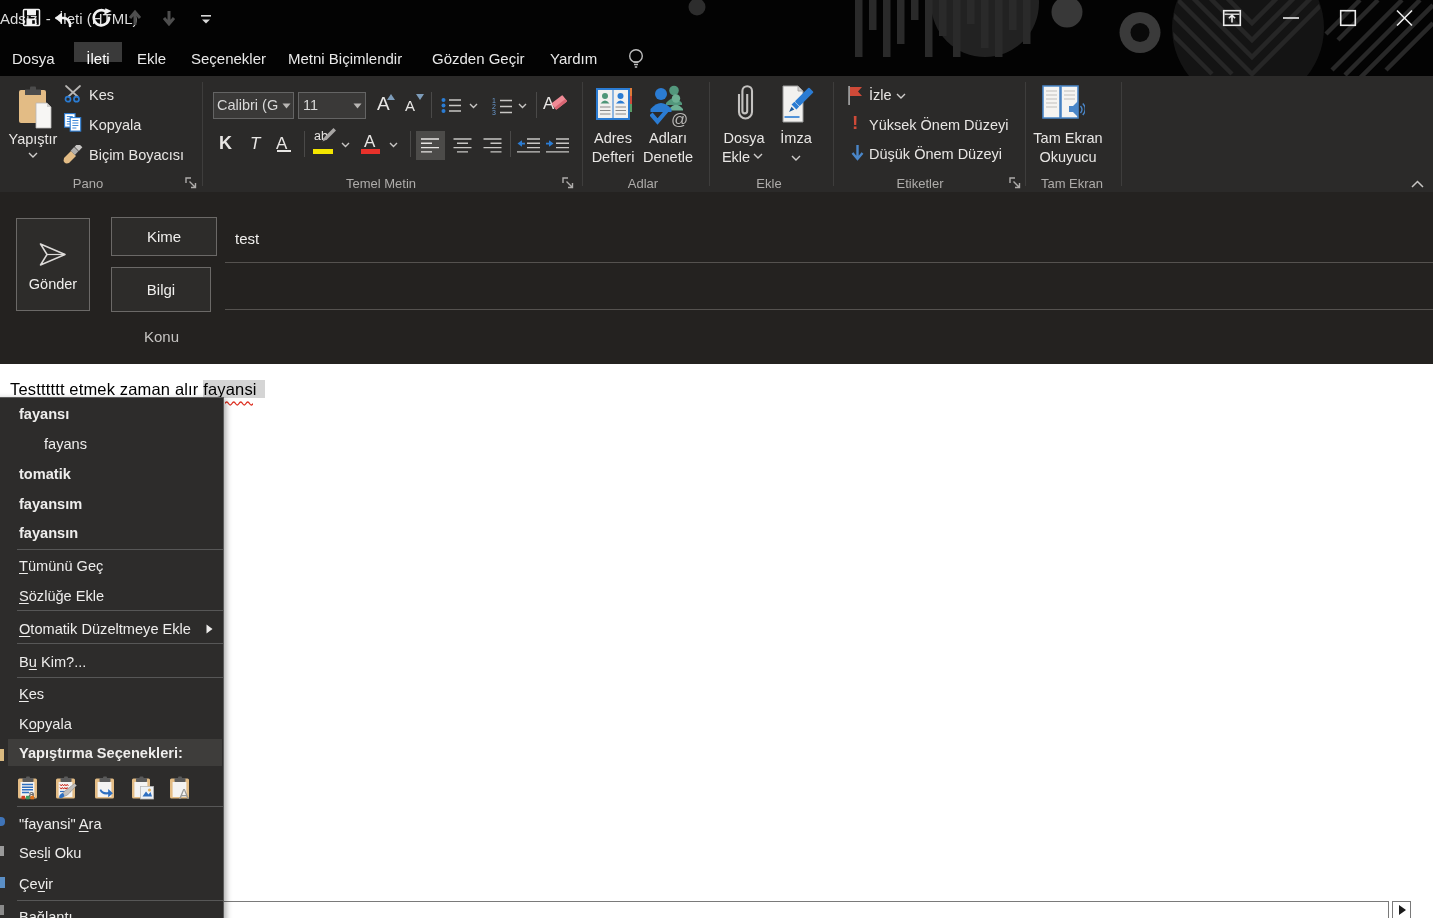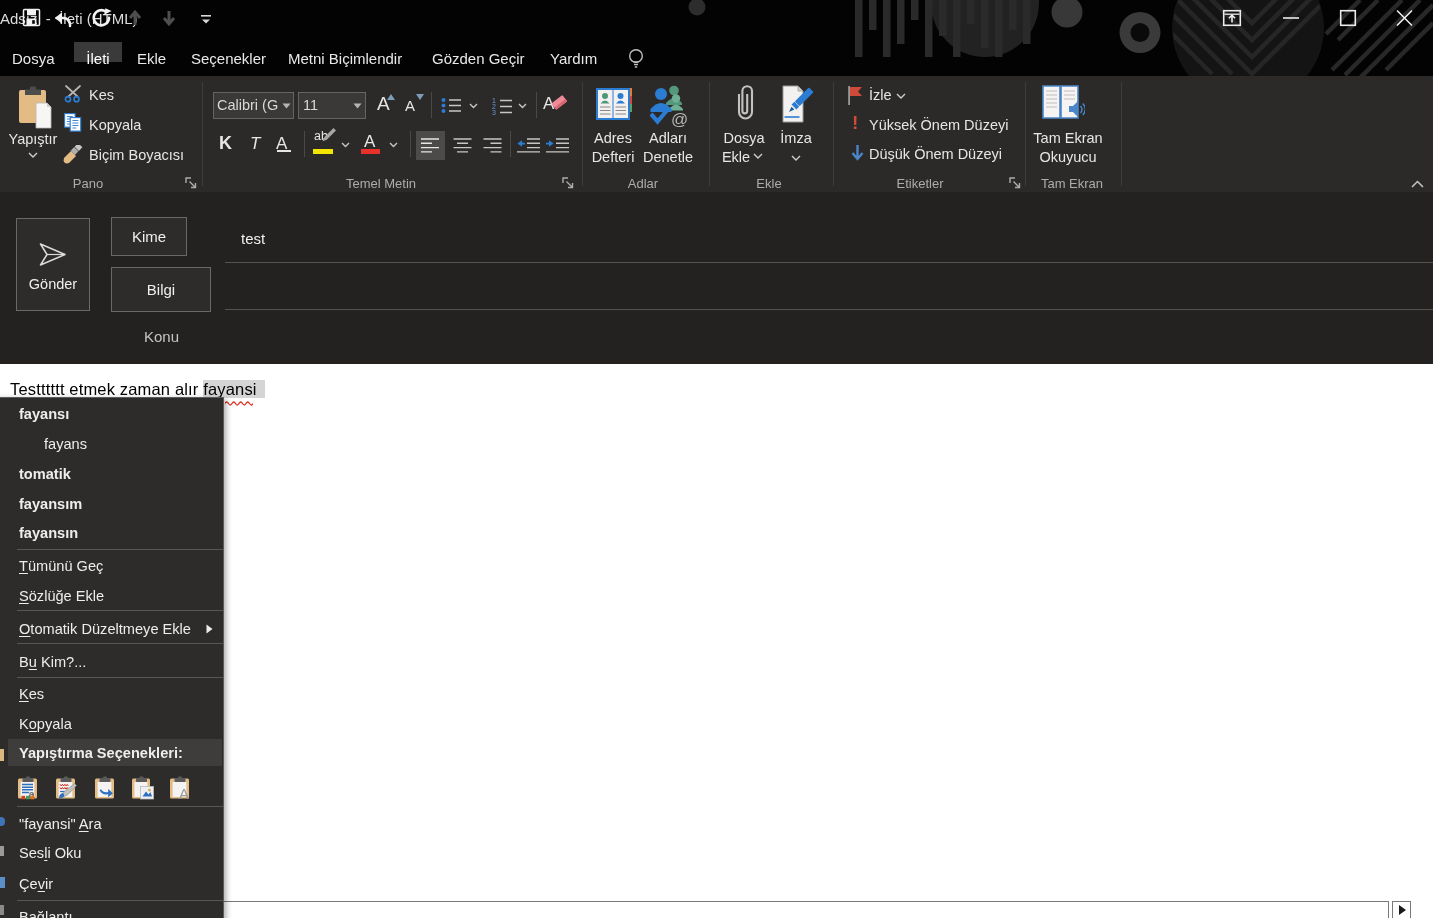--- a/index.html
+++ b/index.html
@@ -369,24 +369,24 @@
   </div>
 
   <div id="compose"></div>
   <div class="cbtn" style="left:16px; top:218px; width:74px; height:93px; flex-direction:column;">
     <svg width="28" height="25" viewBox="0 0 28 25" style="margin-top:5px;">
       <path d="M1.5 2 L26 12.5 L1.5 23 L8 12.5 Z" fill="none" stroke="#dcdad8" stroke-width="1.5" stroke-linejoin="round"></path>
       <path d="M8 12.5 L26 12.5" stroke="#dcdad8" stroke-width="1.2"></path>
     </svg>
     <div style="margin-top:9px; font-size:14.5px;">Gönder</div>
   </div>
-  <div class="cbtn" style="left:111px; top:217px; width:76px; height:39px;">Kime</div>
+  <div class="cbtn" style="left:111px; top:217px; width:106px; height:39px;">Kime</div>
   <div class="cbtn" style="left:111px; top:267px; width:100px; height:45px;">Bilgi</div>
   <div class="abs" style="left:144px; top:328px; font-size:15px; color:#c6c4c2;">Konu</div>
-  <div class="abs" style="left:241px; top:230px; font-size:15px; color:#f0efed;">test</div>
+  <div class="abs" style="left:235px; top:230px; font-size:15px; color:#f0efed;">test</div>
   <div class="fieldline" style="top:262px;"></div>
   <div class="fieldline" style="top:309px;"></div>
 
   <div id="mailbody"></div>
   <div class="abs" style="left:10px; top:378px; font-size:16.5px; letter-spacing:0.16px; line-height:23px; color:#000;">Testttttt etmek zaman alır <span style="background:#d5d5d5; padding-right:8px;">fayansi</span></div>
   <svg class="abs" style="left:225px; top:400px;" width="28" height="6" viewBox="0 0 28 6">
     <path d="M0 3.5 q1.75 -3 3.5 0 q1.75 3 3.5 0 q1.75 -3 3.5 0 q1.75 3 3.5 0 q1.75 -3 3.5 0 q1.75 3 3.5 0 q1.75 -3 3.5 0 q1.75 3 3.5 0" fill="none" stroke="#dd2e1f" stroke-width="1.3"></path>
   </svg>
 
   <div class="abs" style="left:100px; top:901px; width:1289px; height:18px; background:#fff; border:1px solid #7a7a7a;"></div>

